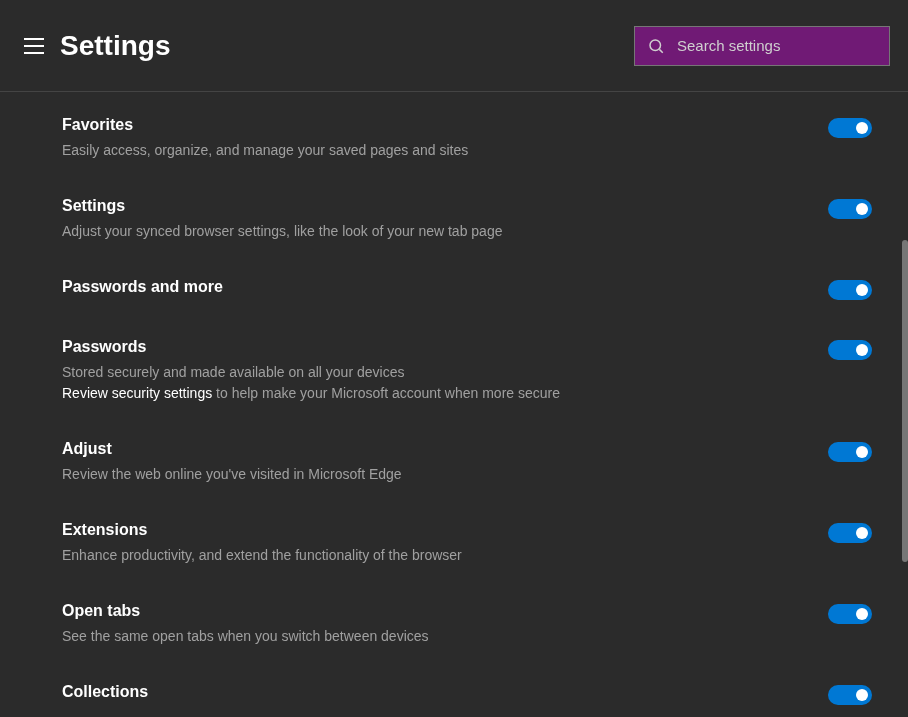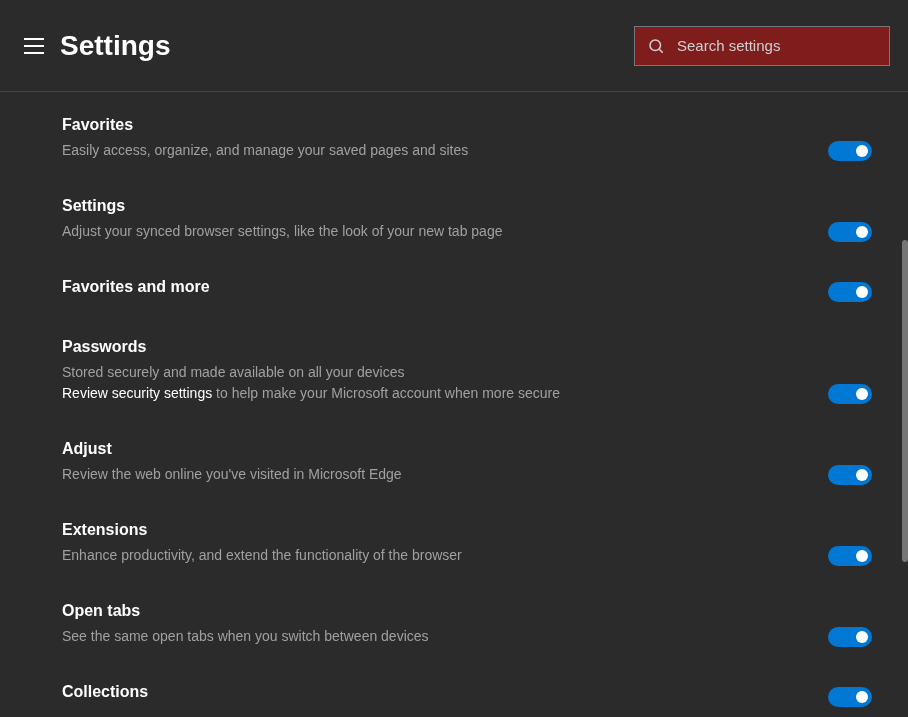--- a/index.html
+++ b/index.html
@@ -45,21 +45,21 @@
     }
     .page-title {
       font-size: 28px;
       font-weight: 600;
       color: #ffffff;
     }
     .search-box {
       display: flex;
       align-items: center;
       border: 1px solid #767676;
-      background: #7f1d1d;
+      background: #701a75;
       width: 256px;
       height: 40px;
       padding: 0 12px;
       gap: 12px;
     }
     .search-icon {
       color: #cfcfcf;
       display: flex;
       align-items: center;
     }
@@ -76,21 +76,21 @@
       color: #cfcfcf;
     }
     .content {
       padding: 24px 36px 24px 62px;
       overflow-y: auto;
       height: calc(717px - 92px);
     }
     .setting-item {
       display: flex;
       justify-content: space-between;
-      align-items: flex-end;
+      align-items: flex-start;
       margin-bottom: 36px;
     }
     .setting-text {
       flex: 1;
       padding-right: 40px;
     }
     .setting-title {
       font-size: 16px;
       font-weight: 600;
       color: #ffffff;
@@ -176,21 +176,21 @@
   <div class="setting-item">
     <div class="setting-text">
       <div class="setting-title">Settings</div>
       <div class="setting-desc">Adjust your synced browser settings, like the look of your new tab page</div>
     </div>
     <div class="toggle"></div>
   </div>
 
   <div class="setting-item">
     <div class="setting-text">
-      <div class="setting-title">Favorites and more</div>
+      <div class="setting-title">Passwords and more</div>
     </div>
     <div class="toggle"></div>
   </div>
 
   <div class="setting-item">
     <div class="setting-text">
       <div class="setting-title">Passwords</div>
       <div class="setting-desc">Stored securely and made available on all your devices</div>
       <div class="setting-extra">
         <span class="setting-link">Review security settings</span><span> to help make your Microsoft account when more secure</span>

